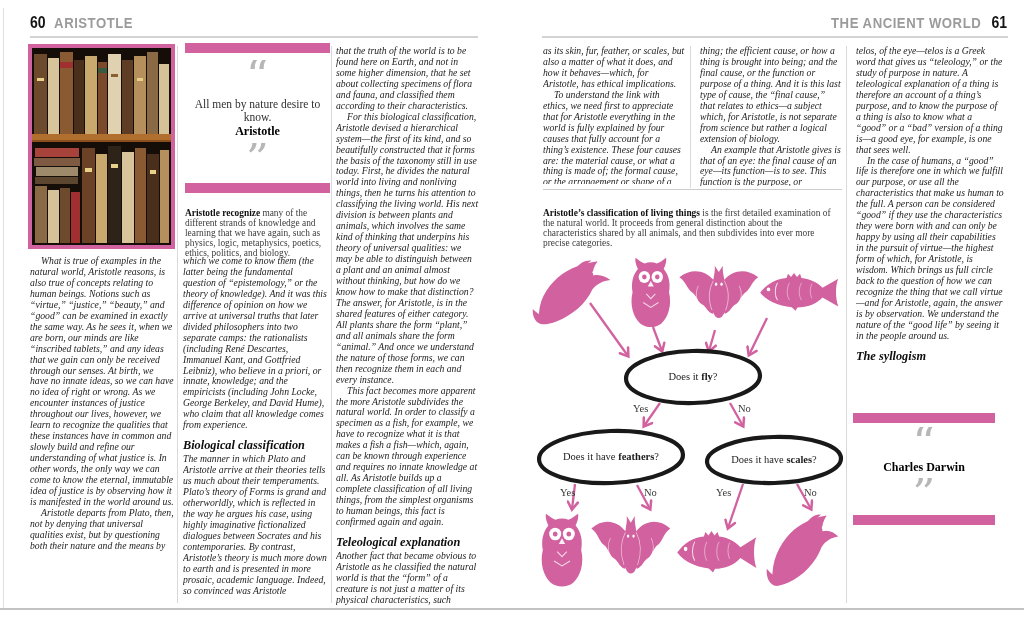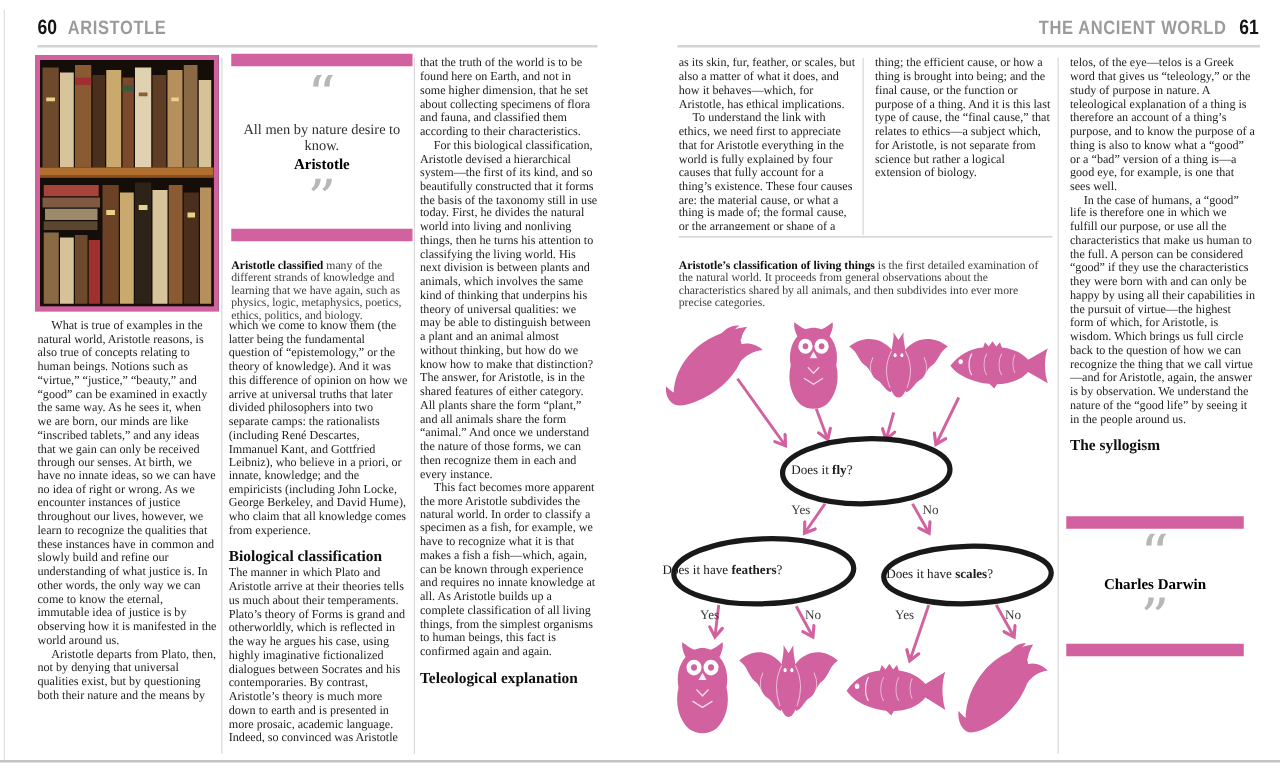--- a/index.html
+++ b/index.html
@@ -18,41 +18,41 @@
   .pgnum{color:#141414;font-size:16.5px;}
   .hdrtitle{color:#9b9b9b;letter-spacing:.6px;}
 
   .hrule{position:absolute;top:36px;height:2px;background:#d3d3d3;}
   .vrule{position:absolute;width:1px;background:#d9d9d9;}
   .caprule{position:absolute;height:1px;background:#cccccc;}
   .pageedge-bottom{position:absolute;left:0;top:608px;width:1024px;height:2px;background:#c3c3c3;}
   .pageedge-left{position:absolute;left:3px;top:8px;width:1px;height:600px;background:#e0e0e0;}
 
   
-  .col{position:absolute;font-size:9.7px;line-height:10.95px;color:#222;overflow:hidden;text-align:left;}
+  .col{position:absolute;font-size:9.7px;line-height:10.95px;color:#222;overflow:hidden;text-align:left;font-style:italic;}
   .col p{margin:0;}
   .col p.pi{text-indent:11px;}
   .sect{font-weight:bold;font-size:12.3px;line-height:14px;color:#0e0e0e;margin:7px 0 2px 0;}
 
   
   .photo{position:absolute;left:28px;top:44px;width:139px;height:197px;border:4px solid #d2619f;background:#140d08;}
 
   
   .quoteblock{position:absolute;text-align:center;}
   .qbar{height:10px;background:#d2619f;}
   .qmark{font-family:"DejaVu Serif", serif;color:#b7b7b7;font-size:46px;line-height:.72;height:33px;overflow:hidden;}
   .qtext{font-size:11.5px;line-height:13px;color:#303030;}
   .qattr{font-weight:bold;color:#000;font-size:12px;}
 
   
   .cap{position:absolute;font-size:9.4px;line-height:9.9px;color:#3c3c3c;}
   .cap b{color:#0e0e0e;}
 
   
-  .qlabel{position:absolute;font-size:10.5px;color:#1c1c1c;text-align:left;line-height:11px;}
+  .qlabel{position:absolute;font-size:10.5px;color:#1c1c1c;text-align:center;line-height:11px;}
   .yn{position:absolute;font-size:10.5px;color:#383838;}
 
   svg .pink{fill:#d2619f;}
   svg .white{fill:#ffffff;}
   svg .wline{stroke:#ffffff;fill:none;}
   svg .loop{fill:none;stroke:#191919;stroke-width:4.2;}
   svg .arrow{stroke:#d2619f;stroke-width:2.3;fill:none;}
 </style>
 </head>
 <body>
@@ -125,50 +125,52 @@
 
 <div class="quoteblock" style="left:185px;top:43px;width:145px;">
   <div class="qbar"></div>
   <div class="qmark" style="margin-top:7px;">“</div>
   <div class="qtext" style="margin-top:5px;">All men by nature desire to know.</div>
   <div class="qattr">Aristotle</div>
   <div class="qmark" style="margin-top:4px;">”</div>
   <div class="qbar" style="margin-top:7px;"></div>
 </div>
 
-<p class="cap" style="left:185px;top:200px;width:148px;"><b>Aristotle classified</b><span> many of the different strands of knowledge and learning that we have again, such as physics, logic, metaphysics, poetics, ethics, politics, and biology.</span></p>
+<p class="cap" style="left:185px;top:200px;width:148px;"><b>Aristotle recognize</b><span> many of the different strands of knowledge and learning that we have again, such as physics, logic, metaphysics, poetics, ethics, politics, and biology.</span></p>
 
 <div class="col" style="left:30px;top:256px;width:144px;height:349px;">
   <p class="pi">What is true of examples in the natural world, Aristotle reasons, is also true of concepts relating to human beings. Notions such as “virtue,” “justice,” “beauty,” and “good” can be examined in exactly the same way. As he sees it, when we are born, our minds are like “inscribed tablets,” and any ideas that we gain can only be received through our senses. At birth, we have no innate ideas, so we can have no idea of right or wrong. As we encounter instances of justice throughout our lives, however, we learn to recognize the qualities that these instances have in common and slowly build and refine our understanding of what justice is. In other words, the only way we can come to know the eternal, immutable idea of justice is by observing how it is manifested in the world around us.</p>
   <p class="pi">Aristotle departs from Plato, then, not by denying that universal qualities exist, but by questioning both their nature and the means by</p>
 </div>
 
 <div class="col" style="left:183px;top:256px;width:144px;height:349px;">
   <p>which we come to know them (the latter being the fundamental question of “epistemology,” or the theory of knowledge). And it was this difference of opinion on how we arrive at universal truths that later divided philosophers into two separate camps: the rationalists (including René Descartes, Immanuel Kant, and Gottfried Leibniz), who believe in a priori, or innate, knowledge; and the empiricists (including John Locke, George Berkeley, and David Hume), who claim that all knowledge comes from experience.</p>
   <div class="sect">Biological classification</div>
   <p>The manner in which Plato and Aristotle arrive at their theories tells us much about their temperaments. Plato’s theory of Forms is grand and otherworldly, which is reflected in the way he argues his case, using highly imaginative fictionalized dialogues between Socrates and his contemporaries. By contrast, Aristotle’s theory is much more down to earth and is presented in more prosaic, academic language. Indeed, so convinced was Aristotle</p>
 </div>
 
 <div class="col" style="left:336px;top:46px;width:143px;height:559px;">
   <p>that the truth of the world is to be found here on Earth, and not in some higher dimension, that he set about collecting specimens of flora and fauna, and classified them according to their characteristics.</p>
   <p class="pi">For this biological classification, Aristotle devised a hierarchical system—the first of its kind, and so beautifully constructed that it forms the basis of the taxonomy still in use today. First, he divides the natural world into living and nonliving things, then he turns his attention to classifying the living world. His next division is between plants and animals, which involves the same kind of thinking that underpins his theory of universal qualities: we may be able to distinguish between a plant and an animal almost without thinking, but how do we know how to make that distinction? The answer, for Aristotle, is in the shared features of either category. All plants share the form “plant,” and all animals share the form “animal.” And once we understand the nature of those forms, we can then recognize them in each and every instance.</p>
   <p class="pi">This fact becomes more apparent the more Aristotle subdivides the natural world. In order to classify a specimen as a fish, for example, we have to recognize what it is that makes a fish a fish—which, again, can be known through experience and requires no innate knowledge at all. As Aristotle builds up a complete classification of all living things, from the simplest organisms to human beings, this fact is confirmed again and again.</p>
   <div class="sect">Teleological explanation</div>
+  <p>Another fact that became obvious to Aristotle as he classified the natural world is that the “form” of a creature is not just a matter of its physical characteristics, such</p>
 </div>
 
 <div class="col" style="left:543px;top:46px;width:142px;height:138px;">
   <p>as its skin, fur, feather, or scales, but also a matter of what it does, and how it behaves—which, for Aristotle, has ethical implications.</p>
   <p class="pi">To understand the link with ethics, we need first to appreciate that for Aristotle everything in the world is fully explained by four causes that fully account for a thing’s existence. These four causes are: the material cause, or what a thing is made of; the formal cause, or the arrangement or shape of a</p>
 </div>
 
 <div class="col" style="left:700px;top:46px;width:142px;height:140px;">
   <p>thing; the efficient cause, or how a thing is brought into being; and the final cause, or the function or purpose of a thing. And it is this last type of cause, the “final cause,” that relates to ethics—a subject which, for Aristotle, is not separate from science but rather a logical extension of biology.</p>
-</div>
-
-<p class="cap" style="left:543px;top:200px;width:292px;"><b>Aristotle’s classification of living things</b><span> is the first detailed examination of the natural world. It proceeds from general observations about the characteristics shared by all animals, and then subdivides into ever more precise categories.</span></p>
+  <p class="pi">An example that Aristotle gives is that of an eye: the final cause of an eye—its function—is to see. This function is the purpose, or</p>
+</div>
+
+<p class="cap" style="left:543px;top:200px;width:292px;"><b>Aristotle’s classification of living things</b><span> is the first detailed examination of the natural world. It proceeds from general distinction about the characteristics shared by all animals, and then subdivides into ever more precise categories.</span></p>
 
 <div class="col" style="left:856px;top:46px;width:148px;height:364px;">
   <p>telos, of the eye—telos is a Greek word that gives us “teleology,” or the study of purpose in nature. A teleological explanation of a thing is therefore an account of a thing’s purpose, and to know the purpose of a thing is also to know what a “good” or a “bad” version of a thing is—a good eye, for example, is one that sees well.</p>
   <p class="pi">In the case of humans, a “good” life is therefore one in which we fulfill our purpose, or use all the characteristics that make us human to the full. A person can be considered “good” if they use the characteristics they were born with and can only be happy by using all their capabilities in the pursuit of virtue—the highest form of which, for Aristotle, is wisdom. Which brings us full circle back to the question of how we can recognize the thing that we call virtue—and for Aristotle, again, the answer is by observation. We understand the nature of the “good life” by seeing it in the people around us.</p>
   <div class="sect">The syllogism</div>
 </div>
 
 <svg class="abs" style="left:528px;top:255px;" width="320" height="348" viewBox="0 0 320 348" xmlns="http://www.w3.org/2000/svg" xmlns:xlink="http://www.w3.org/1999/xlink">
   <defs>
     <marker id="ah" viewBox="0 0 10 10" refX="7" refY="5" markerWidth="5.5" markerHeight="5.5" orient="auto-start-reverse">
@@ -228,21 +230,21 @@
 
   <use href="#owl" xlink:href="#owl" transform="translate(10,258) scale(0.8,0.84)"></use>
   <use href="#bat" xlink:href="#bat" transform="translate(62,260) scale(0.68,0.96)"></use>
   <use href="#fish" xlink:href="#fish" transform="translate(147,276) scale(0.76,0.9)"></use>
   <use href="#dolphin" xlink:href="#dolphin" transform="translate(238,258) scale(0.83,0.87)"></use>
 </svg>
 
 <div class="qlabel" style="left:633px;top:371px;width:120px;">
   <span>Does it </span><b>fly</b><span>?</span>
 </div>
-<div class="qlabel" style="left:530px;top:451px;width:140px;">
+<div class="qlabel" style="left:541px;top:451px;width:140px;">
   <span>Does it have </span><b>feathers</b><span>?</span>
 </div>
 <div class="qlabel" style="left:709px;top:454px;width:130px;">
   <span>Does it have </span><b>scales</b><span>?</span>
 </div>
 
 <div class="yn" style="left:633px;top:403px;">Yes</div>
 <div class="yn" style="left:738px;top:403px;">No</div>
 <div class="yn" style="left:560px;top:487px;">Yes</div>
 <div class="yn" style="left:644px;top:487px;">No</div>

